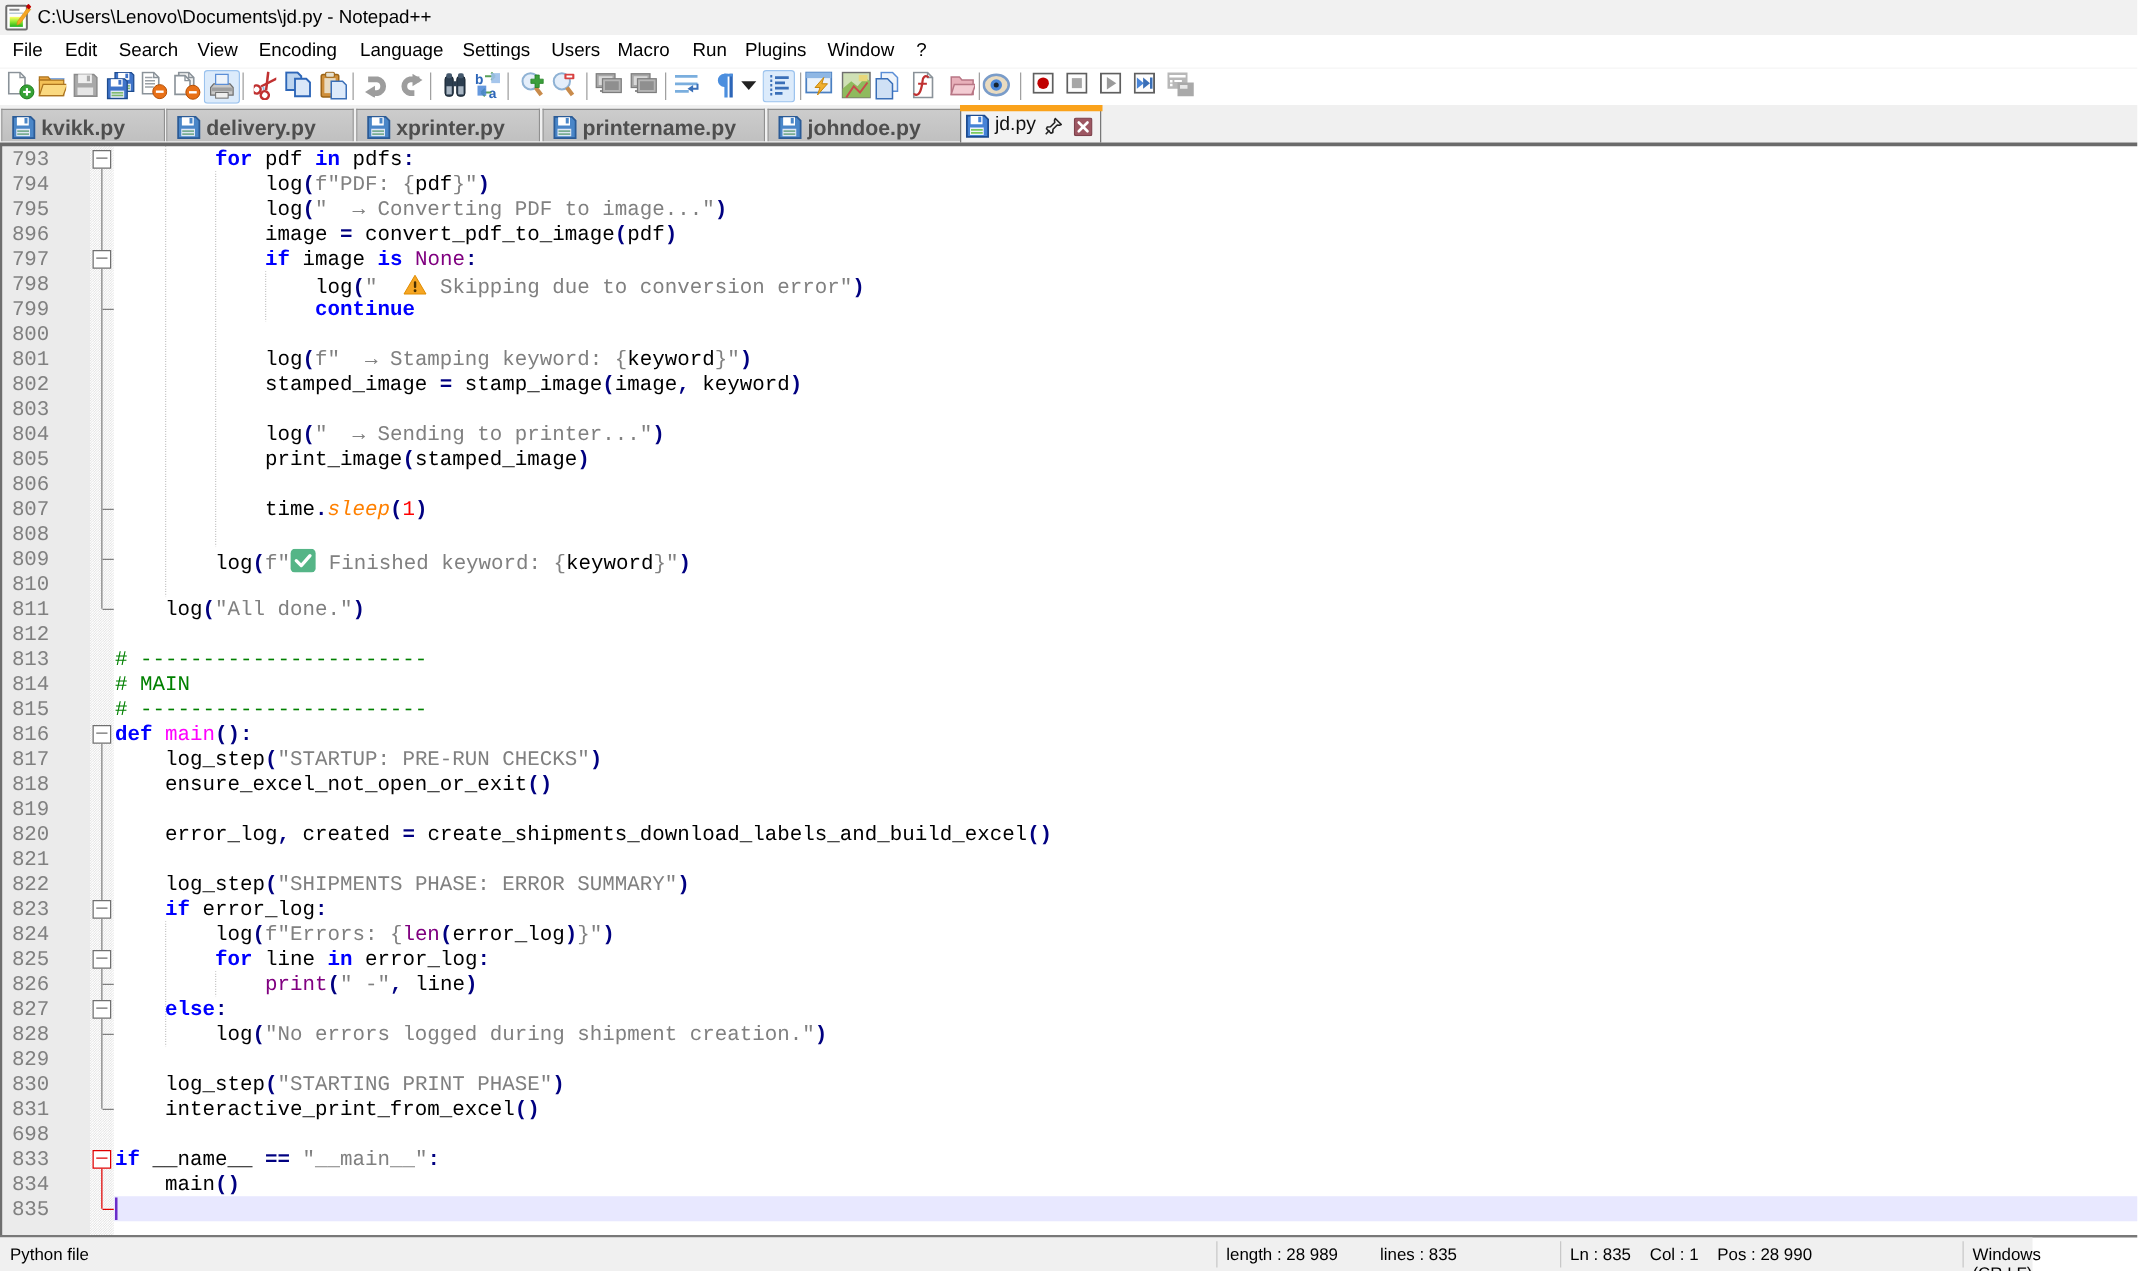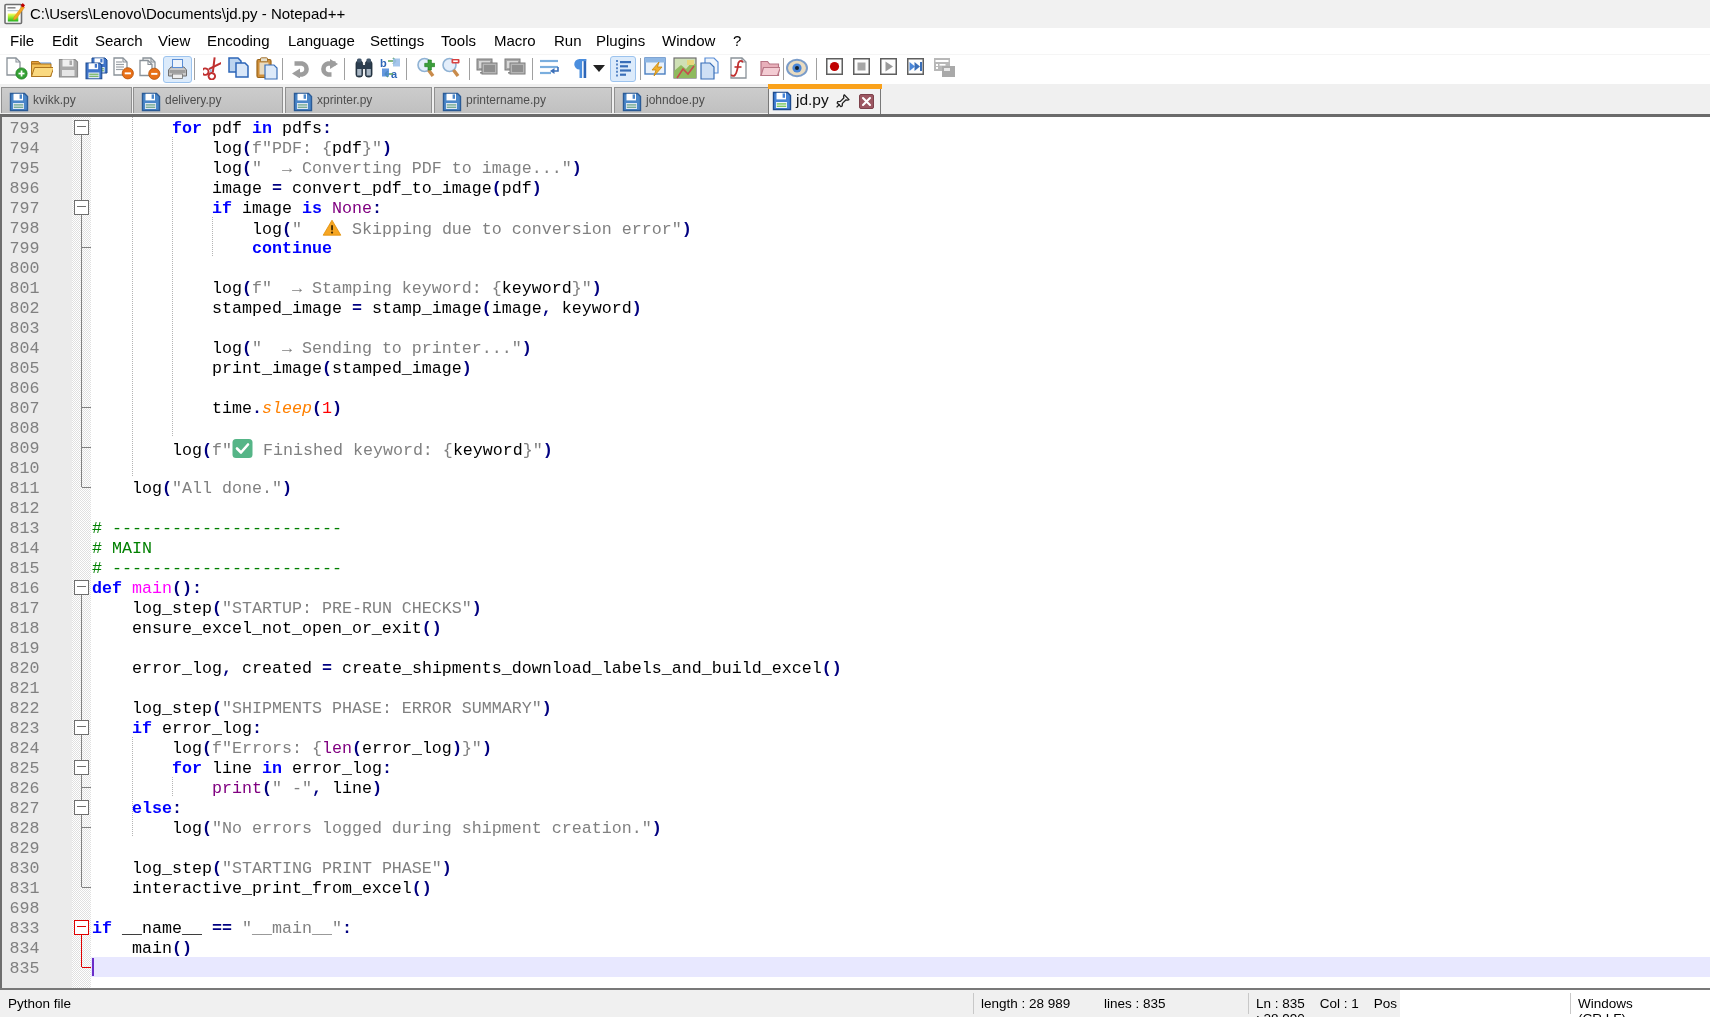--- a/index.html
+++ b/index.html
@@ -8,21 +8,21 @@
 .abs { position:absolute; }
 
 #titlebar { left:0; top:0; width:1710px; height:28px; background:#f1f1f1; }
 #title-text { left:30px; top:5px; font-size:15px; color:#000; }
 #menubar { left:0; top:28px; width:1710px; height:26px; background:#fff; }
 .mi { position:absolute; top:4px; font-size:15px; color:#000; }
 #toolbar { left:0; top:54px; width:1710px; height:30px; background:#fff; border-top:1px solid #f5f5f5;}
 .tsep { position:absolute; top:3px; width:1px; height:22px; background:#a0a0a0; }
 #tabbar { left:0; top:84px; width:1710px; height:30px; background:#f0f0f0; }
 .tab { position:absolute; top:2.5px; height:26.5px; background:linear-gradient(#cccccc,#c0c0c0); border:1px solid #909090; border-bottom:none; }
-.tab .tlbl { position:absolute; left:31px; top:5px; font-size:12px; color:#4e4e4e; }
+.tab .tlbl { position:absolute; left:31px; top:5px; font-size:17px; color:#4e4e4e;font-weight:bold; }
 #tab-active { position:absolute; left:768px; top:0px; width:113px; height:30px; background:#f2f2f2; border-left:1px solid #787878; border-right:1px solid #787878; }
 #tab-active .orange { position:absolute; left:-1px; top:0; width:114px; height:5px; background:#faa21b; }
 #tabline { left:0; top:114px; width:1710px; height:3px; background:#6a6a6a; z-index:5; }
 
 #editor { left:0; top:115px; width:1710px; height:873px; background:#fff; border-left:2px solid #6e6e6e; }
 #margin-num { position:absolute; left:0px; top:0; width:70px; height:873px; background:#ebebeb; }
 #margin-fold { position:absolute; left:70px; top:0; width:19px; height:873px;
   background-image:linear-gradient(45deg,#e0e0e0 25%,transparent 25%,transparent 75%,#e0e0e0 75%),linear-gradient(45deg,#e0e0e0 25%,transparent 25%,transparent 75%,#e0e0e0 75%);
   background-size:2px 2px; background-position:0 0,1px 1px; background-color:#fff; }
 #code { position:absolute; left:0; top:0; width:1710px; height:873px; }
@@ -41,21 +41,21 @@
 .fbox { position:absolute; left:72px; width:15px; height:15px; background:#fff; border:1.3px solid #6f6f6f; }
 .fbox:after { content:""; position:absolute; left:2px; right:2px; top:5.3px; height:1.3px; background:#6f6f6f; }
 .ftick { position:absolute; left:80px; width:9px; height:1px; background:#808080; }
 .red { border-color:#e00000; background-color:#fff; }
 .red:after { background:#e00000; }
 .redbg { background:#e00000 !important; }
 #caretline { position:absolute; left:89px; top:842px; width:1619px; height:20px; background:#e8e8ff; }
 #caret { position:absolute; left:90px; top:843px; width:2px; height:18px; background:#6a2dc9; }
 
 #botline { left:0; top:988px; width:1710px; height:2px; background:#787878; }
-#statusbar { left:0; top:990px; width:1400px; height:27px; background:#f0f0f0; }
+#statusbar { left:0; top:990px; width:1626px; height:27px; background:#f0f0f0; }
 .st { position:absolute; top:5.5px; font-size:13.5px; color:#000; }
 .ssep { position:absolute; top:3px; width:1px; height:21px; background:#c8c8c8; }
 svg { display:block; }
 .emoji { display:inline-block; vertical-align:-3px; }
 </style>
 </head>
 <body>
 <div class="abs" id="titlebar">
   <svg class="abs" style="left:4px;top:3px" width="22" height="22" viewBox="0 0 22 22">
     <rect x="1" y="1.5" width="16.5" height="19" rx="1" fill="#fdfdfd" stroke="#6e6e6e" stroke-width="1.6"></rect>
@@ -75,21 +75,21 @@
   <div class="abs" id="title-text">C:\Users\Lenovo\Documents\jd.py - Notepad++</div>
 </div>
 <div class="abs" id="menubar">
   <div class="mi" style="left:10px">File</div>
   <div class="mi" style="left:52px">Edit</div>
   <div class="mi" style="left:95px">Search</div>
   <div class="mi" style="left:158px">View</div>
   <div class="mi" style="left:207px">Encoding</div>
   <div class="mi" style="left:288px">Language</div>
   <div class="mi" style="left:370px">Settings</div>
-  <div class="mi" style="left:441px">Tools</div>
+  <div class="mi" style="left:441px">Users</div>
   <div class="mi" style="left:494px">Macro</div>
   <div class="mi" style="left:554px">Run</div>
   <div class="mi" style="left:596px">Plugins</div>
   <div class="mi" style="left:662px">Window</div>
   <div class="mi" style="left:733px">?</div>
 </div>
 <div class="abs" id="toolbar">
 <div class="tsep" style="left:194px"></div>
 <div class="tsep" style="left:282px"></div>
 <div class="tsep" style="left:344px"></div>

